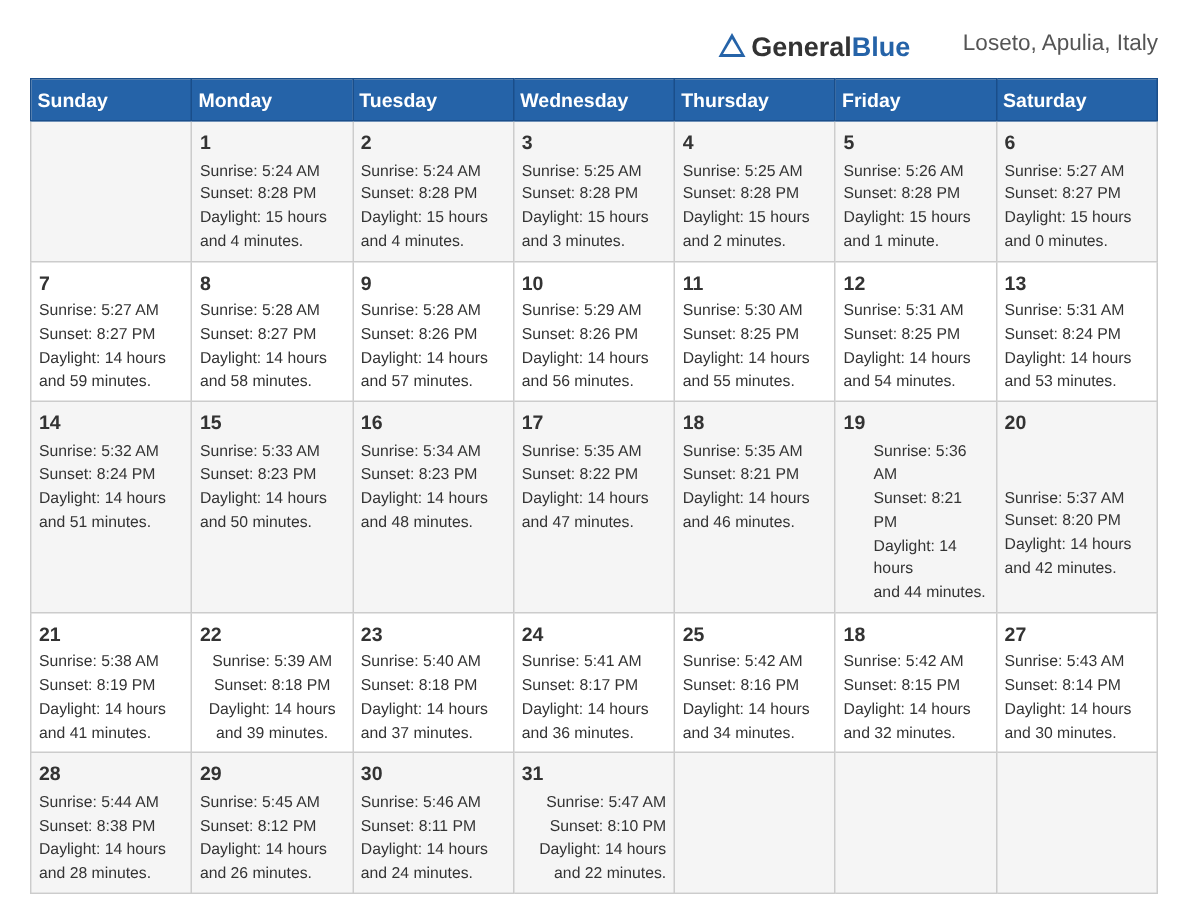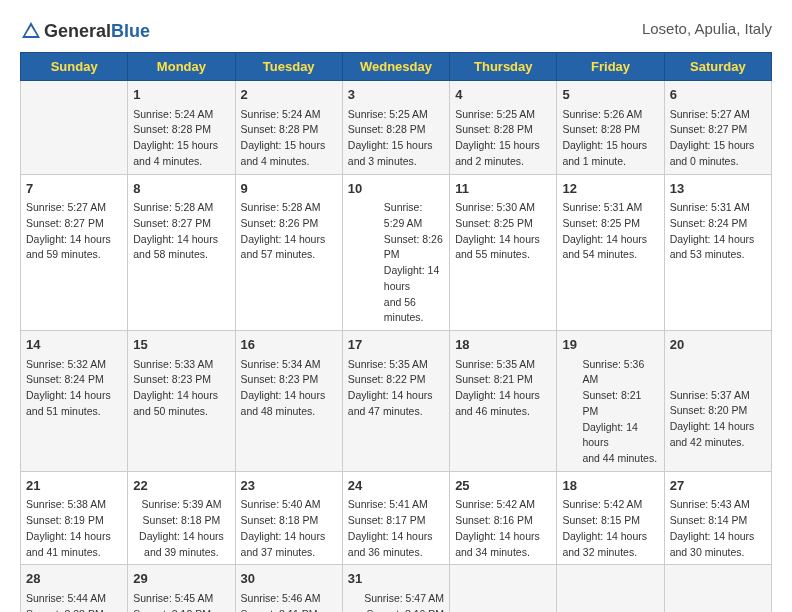--- a/index.html
+++ b/index.html
@@ -5,23 +5,24 @@
     * { box-sizing: border-box; margin: 0; padding: 0; }
     body {
       font-family: Arial, sans-serif;
       background: #fff;
       width: 792px;
       min-height: 612px;
       padding: 20px;
     }
     .header {
       display: flex;
-      justify-content: space-between;
+      justify-content: flex-end;
       align-items: flex-start;
       margin-bottom: 10px;
+      gap: 35px;
     }
     .logo {
       display: flex;
       align-items: center;
       gap: 2px;
     }
     .logo-icon {
       width: 22px;
       height: 22px;
     }
@@ -38,23 +39,23 @@
       font-size: 15px;
       color: #555;
     }
     table {
       width: 100%;
       border-collapse: collapse;
       font-size: 11px;
     }
     thead tr th {
       background-color: #2563a8;
-      color: #fde047;
+      color: #ffffff;
       padding: 6px 4px;
-      text-align: center;
+      text-align: left;
       font-size: 13px;
       border: 1px solid #1a4e8a;
     }
     tbody tr td {
       border: 1px solid #ccc;
       vertical-align: top;
       padding: 4px 5px;
       width: calc(100% / 7);
       min-height: 80px;
       color: #333;
@@ -174,21 +175,21 @@
         </td>
         <td>
           <span class="day-number">9</span>
           <div class="day-info" style="white-space: pre-line;">Sunrise: 5:28 AM
 Sunset: 8:26 PM
 Daylight: 14 hours
 and 57 minutes.</div>
         </td>
         <td>
           <span class="day-number">10</span>
-          <div class="day-info" style="white-space: pre-line; margin-left: 36px;">Sunrise: 5:29 AM
+          <div class="day-info" style="white-space: pre-line;">Sunrise: 5:29 AM
 Sunset: 8:26 PM
 Daylight: 14 hours
 and 56 minutes.</div>
         </td>
         <td>
           <span class="day-number">11</span>
           <div class="day-info" style="white-space: pre-line;">Sunrise: 5:30 AM
 Sunset: 8:25 PM
 Daylight: 14 hours
 and 55 minutes.</div>

